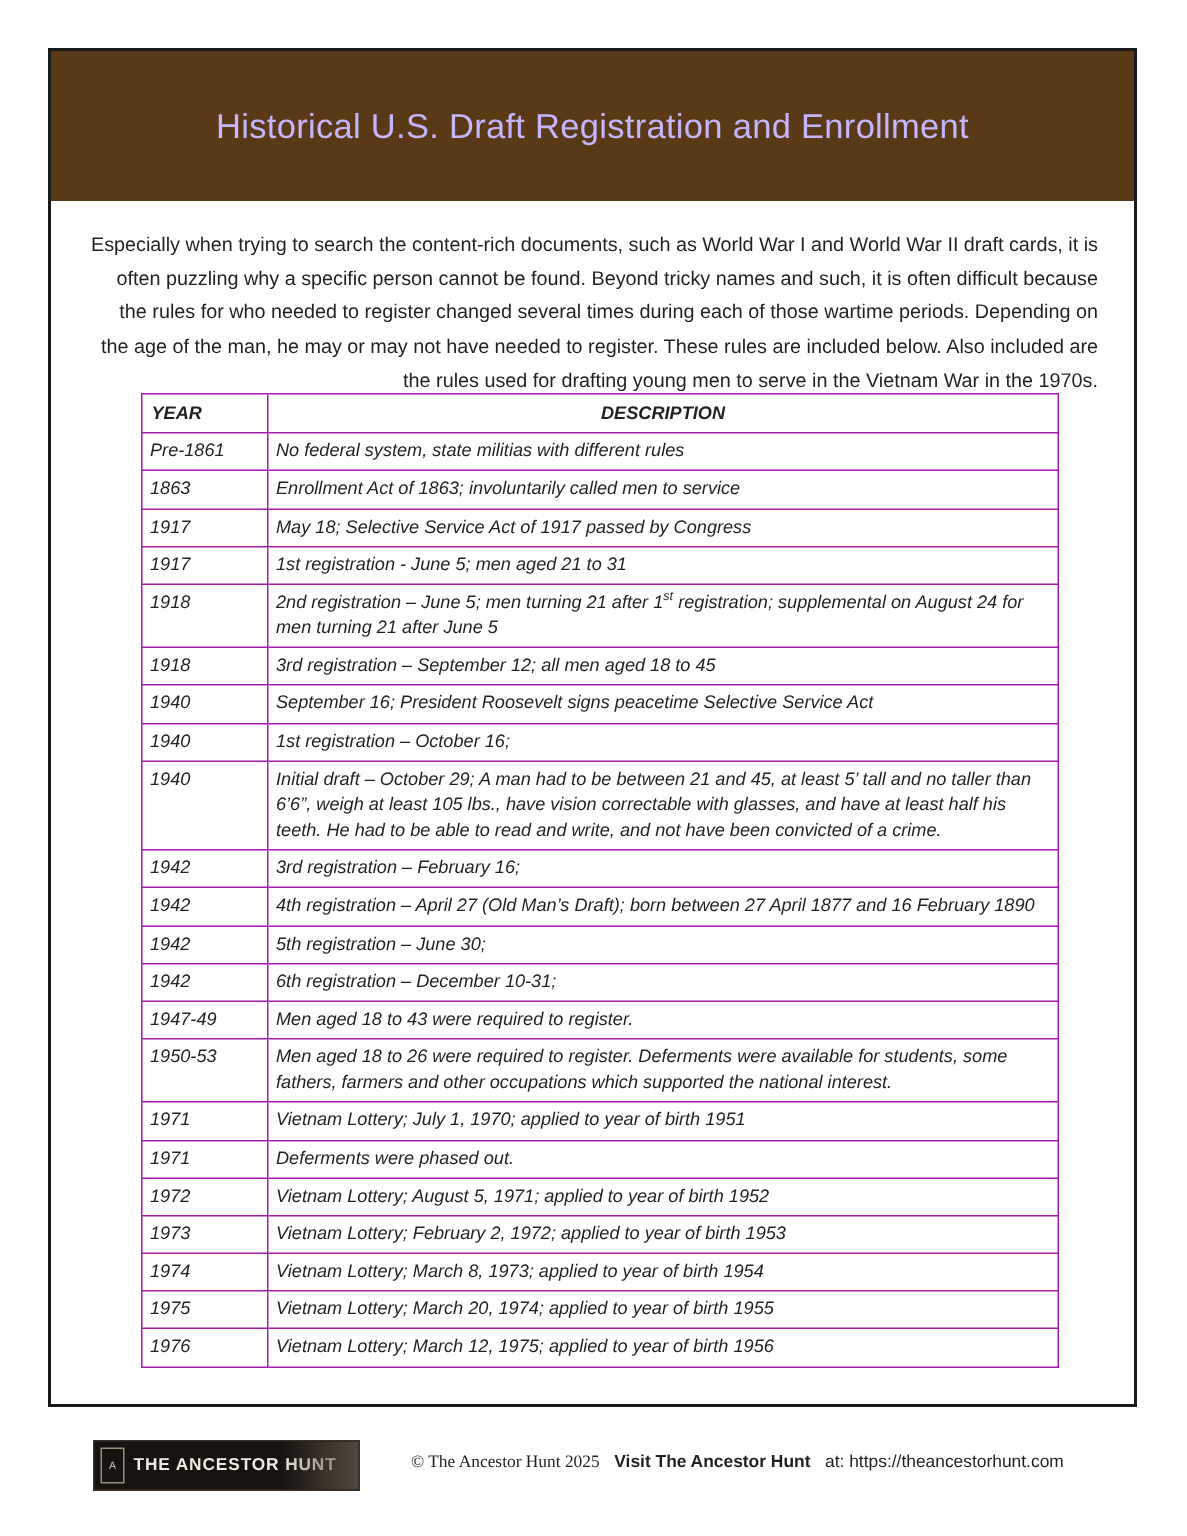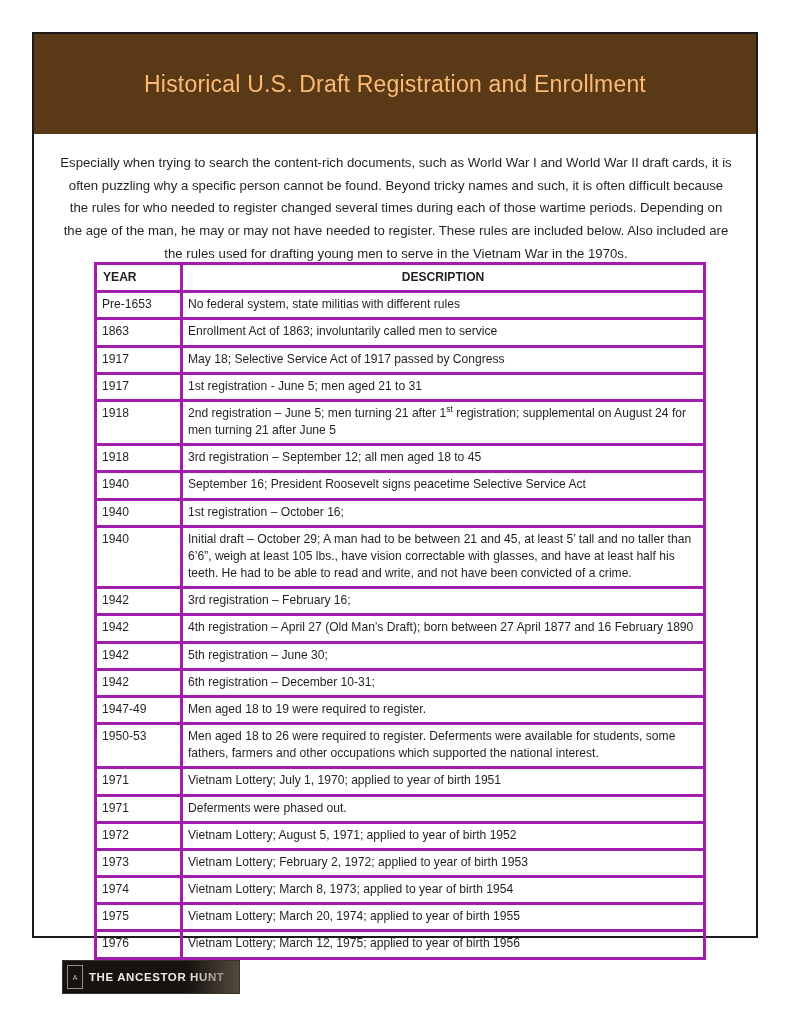--- a/index.html
+++ b/index.html
@@ -38,54 +38,55 @@
     top: 0;
     width: 100%;
     height: 100px;
     background: #5a3a16;
     box-sizing: border-box;
     display: flex;
     align-items: center;
     justify-content: center;
   }
   .title-banner .title-text {
-    color: #fdba74;
+    color: #c4b5fd;
     font-size: 23px;
     font-weight: normal;
     letter-spacing: 0.2px;
     text-align: center;
   }
   .intro {
     position: absolute;
     left: 26px;
     top: 118px;
     width: 672px;
     font-size: 13.2px;
     line-height: 1.72;
     color: #231f20;
-    text-align: center;
+    text-align: right;
   }
   .table-wrap {
     position: absolute;
     left: 60px;
     top: 228px;
     width: 612px;
   }
   table.rules {
     border-collapse: collapse;
     width: 612px;
     table-layout: fixed;
     font-size: 12.1px;
     color: #231f20;
   }
   table.rules th, table.rules td {
-    border: 3px solid #a21caf;
+    border: 1px solid #a21caf;
     padding: 3px 5px 4px 5px;
     vertical-align: top;
     line-height: 1.42;
+    font-style: italic;
   }
   table.rules th {
     font-weight: bold;
     padding-top: 4px;
     padding-bottom: 4px;
   }
   table.rules th.col-year, table.rules td.col-year {
     width: 72px;
   }
   table.rules th.col-year {
@@ -176,21 +177,21 @@
     <div class="table-wrap">
       <table class="rules">
         <thead>
           <tr>
             <th class="col-year">YEAR</th>
             <th class="col-desc">DESCRIPTION</th>
           </tr>
         </thead>
         <tbody>
           <tr>
-              <td class="col-year">Pre-1653</td>
+              <td class="col-year">Pre-1861</td>
               <td class="col-desc">No federal system, state militias with different rules</td>
             </tr>
           <tr>
               <td class="col-year">1863</td>
               <td class="col-desc">Enrollment Act of 1863; involuntarily called men to service</td>
             </tr>
           <tr>
               <td class="col-year">1917</td>
               <td class="col-desc">May 18; Selective Service Act of 1917 passed by Congress</td>
             </tr>
@@ -229,21 +230,21 @@
           <tr>
               <td class="col-year">1942</td>
               <td class="col-desc">5th registration – June 30;</td>
             </tr>
           <tr>
               <td class="col-year">1942</td>
               <td class="col-desc">6th registration – December 10-31;</td>
             </tr>
           <tr>
               <td class="col-year">1947-49</td>
-              <td class="col-desc">Men aged 18 to 19 were required to register.</td>
+              <td class="col-desc">Men aged 18 to 43 were required to register.</td>
             </tr>
           <tr>
               <td class="col-year">1950-53</td>
               <td class="col-desc">Men aged 18 to 26 were required to register. Deferments were available for students, some fathers, farmers and other occupations which supported the national interest.</td>
             </tr>
           <tr>
               <td class="col-year">1971</td>
               <td class="col-desc">Vietnam Lottery; July 1, 1970; applied to year of birth 1951</td>
             </tr>
           <tr>
@@ -276,15 +277,23 @@
     </div>
 
   </div>
 
   <div class="footer">
     <div class="logo">
       <div class="logo-badge">A</div>
       <div class="logo-text">THE ANCESTOR HUNT</div>
       <div class="logo-shade"></div>
     </div>
+    <div class="footer-text">
+      <span class="copy">©  The Ancestor Hunt 2025</span>
+      <span>&nbsp;</span>
+      <span class="strong">Visit The Ancestor Hunt</span>
+      <span>&nbsp;</span>
+      <span>at: </span>
+      <span>https://theancestorhunt.com</span>
+    </div>
   </div>
 
 </div>
 
 </body></html>

